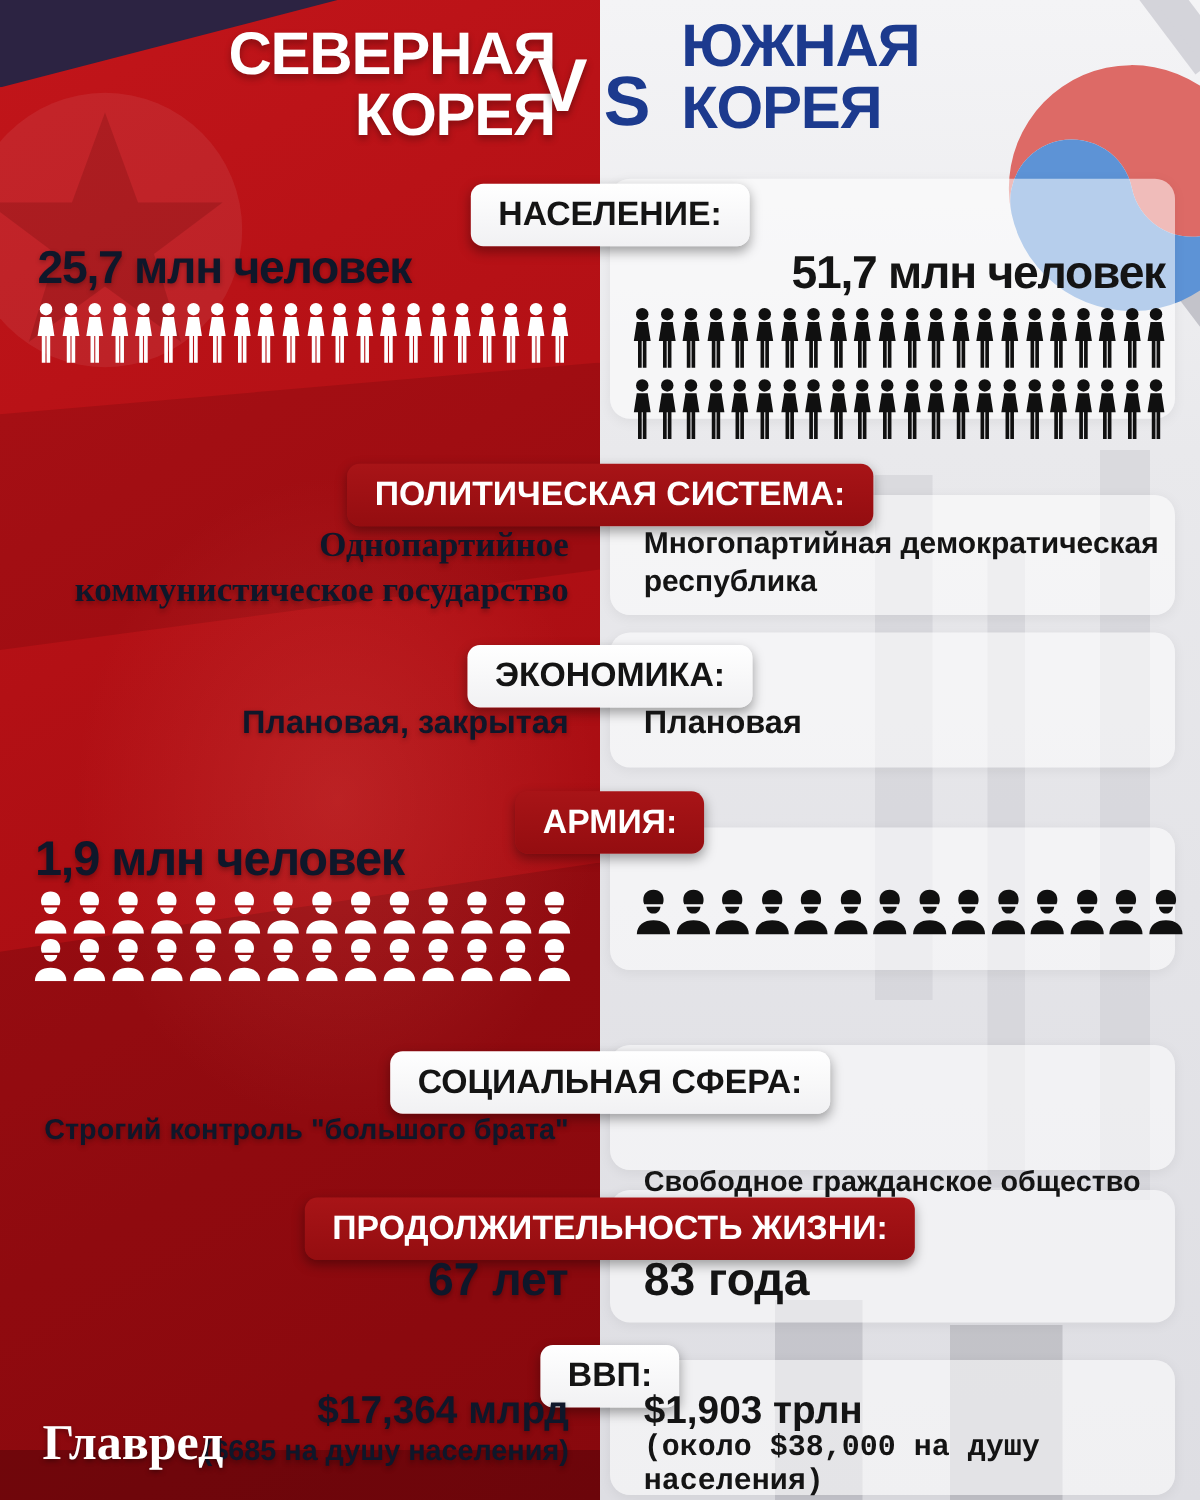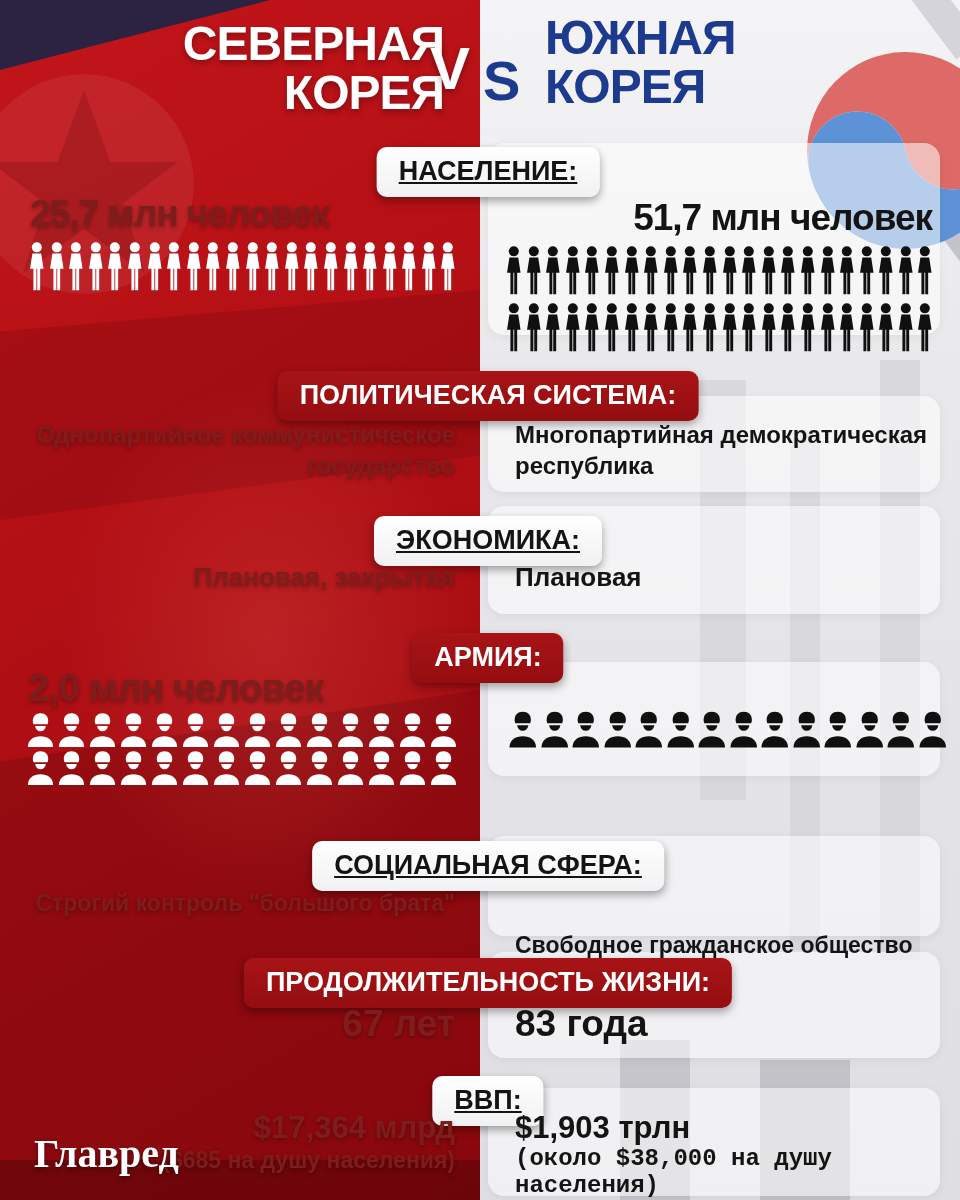--- a/index.html
+++ b/index.html
@@ -54,36 +54,36 @@
   .title-north{top:20px;right:516px;width:300px;text-align:right;font-size:48px;color:#fff;
     text-shadow:0 3px 6px rgba(0,0,0,.3);}
   .title-south{top:14px;left:545px;width:260px;text-align:left;font-size:48px;color:#1c3a8e;}
   .vs-v{position:absolute;left:430px;top:34px;font-size:60px;font-weight:800;color:#fff;
     text-shadow:0 3px 6px rgba(0,0,0,.35);}
   .vs-s{position:absolute;left:483px;top:48px;font-size:56px;font-weight:800;color:#1c3a8e;}
   
   .badge{position:absolute;left:488px;transform:translateX(-50%);
     white-space:nowrap;font-weight:800;font-size:27px;
     padding:9px 22px 10px;border-radius:10px;box-shadow:0 4px 9px rgba(0,0,0,.35);}
-  .badge.light{background:linear-gradient(180deg,#ffffff,#f1f1f3);color:#141414;text-decoration:underline;}
+  .badge.light{background:linear-gradient(180deg,#ffffff,#f1f1f3);color:#141414;}
   .badge.dark{background:linear-gradient(180deg,#a81417,#940d10);color:#fff;}
   .b-pop {top:147px;}
   .b-pol {top:371px;}
   .b-eco {top:516px;}
   .b-army{top:633px;}
   .b-soc {top:841px;}
   .b-life{top:958px;}
   .b-gdp {top:1076px;}
   
   .val{position:absolute;font-weight:800;}
-  .n-text{color:#7f1d1d;text-shadow:0 2px 4px rgba(0,0,0,.3);}
+  .n-text{color:#0f172a;text-shadow:0 2px 4px rgba(0,0,0,.3);}
   .s-text{color:#141414;}
   .v-pop-n {left:30px;top:193px;font-size:37px;letter-spacing:-1px;}
   .v-pop-s {right:28px;top:197px;font-size:37px;letter-spacing:-1px;text-align:right;}
-  .v-pol-n {right:505px;top:419px;width:440px;font-size:24px;line-height:1.3;text-align:right;}
+  .v-pol-n {right:505px;top:419px;width:440px;font-size:28px;line-height:1.3;text-align:right;font-family:Liberation Serif, serif;}
   .v-pol-s {left:515px;top:419px;width:430px;font-size:24px;line-height:1.3;}
   .v-eco-n {right:505px;top:562px;width:440px;font-size:26px;text-align:right;}
   .v-eco-s {left:515px;top:562px;width:430px;font-size:26px;}
   .v-army-n{left:28px;top:666px;font-size:39px;letter-spacing:-1px;}
   .v-army-s{right:30px;top:676px;font-size:39px;letter-spacing:-1px;text-align:right;}
   .v-soc-n {right:505px;top:890px;width:450px;font-size:23px;text-align:right;}
   .v-soc-s {left:515px;top:932px;width:430px;font-size:23px;}
   .v-life-n{right:505px;top:1003px;font-size:37px;}
   .v-life-s{left:515px;top:1003px;font-size:37px;}
   .v-gdp-n {right:505px;top:1110px;font-size:31px;text-align:right;}
@@ -432,21 +432,21 @@
       <path d="M3 7.8 h6 l1.6 10.4 h-2.3 v14.6 h-2 v-14.6 h-0.6 v14.6 h-2 V18.2 H1.4 z"></path>
     </svg>
     </div>
 
   <div class="val n-text v-pol-n">Однопартийное коммунистическое государство</div>
   <div class="val s-text v-pol-s">Многопартийная демократическая республика</div>
 
   <div class="val n-text v-eco-n">Плановая, закрытая</div>
   <div class="val s-text v-eco-s">Плановая</div>
 
-  <div class="val n-text v-army-n">2,0 млн человек</div>
+  <div class="val n-text v-army-n">1,9 млн человек</div>
   <div class="icon-row army-n-ico row-white r-army-n1">
     <svg viewBox="0 0 24 30">
       <path d="M12 1 c4.2 0 6.6 2.8 6.6 6.6 c0 1.1 -0.2 2 -0.6 2.8 H6 c-0.4 -0.8 -0.6 -1.7 -0.6 -2.8 C5.4 3.8 7.8 1 12 1 z"></path>
       <path d="M7.4 12 c0.4 2.8 2 4.5 4.6 4.5 s4.2 -1.7 4.6 -4.5 z"></path>
       <path d="M1.2 30 c0 -6.2 4.8 -9.2 10.8 -9.2 s10.8 3 10.8 9.2 z"></path>
     </svg>
   <svg viewBox="0 0 24 30">
       <path d="M12 1 c4.2 0 6.6 2.8 6.6 6.6 c0 1.1 -0.2 2 -0.6 2.8 H6 c-0.4 -0.8 -0.6 -1.7 -0.6 -2.8 C5.4 3.8 7.8 1 12 1 z"></path>
       <path d="M7.4 12 c0.4 2.8 2 4.5 4.6 4.5 s4.2 -1.7 4.6 -4.5 z"></path>
       <path d="M1.2 30 c0 -6.2 4.8 -9.2 10.8 -9.2 s10.8 3 10.8 9.2 z"></path>

